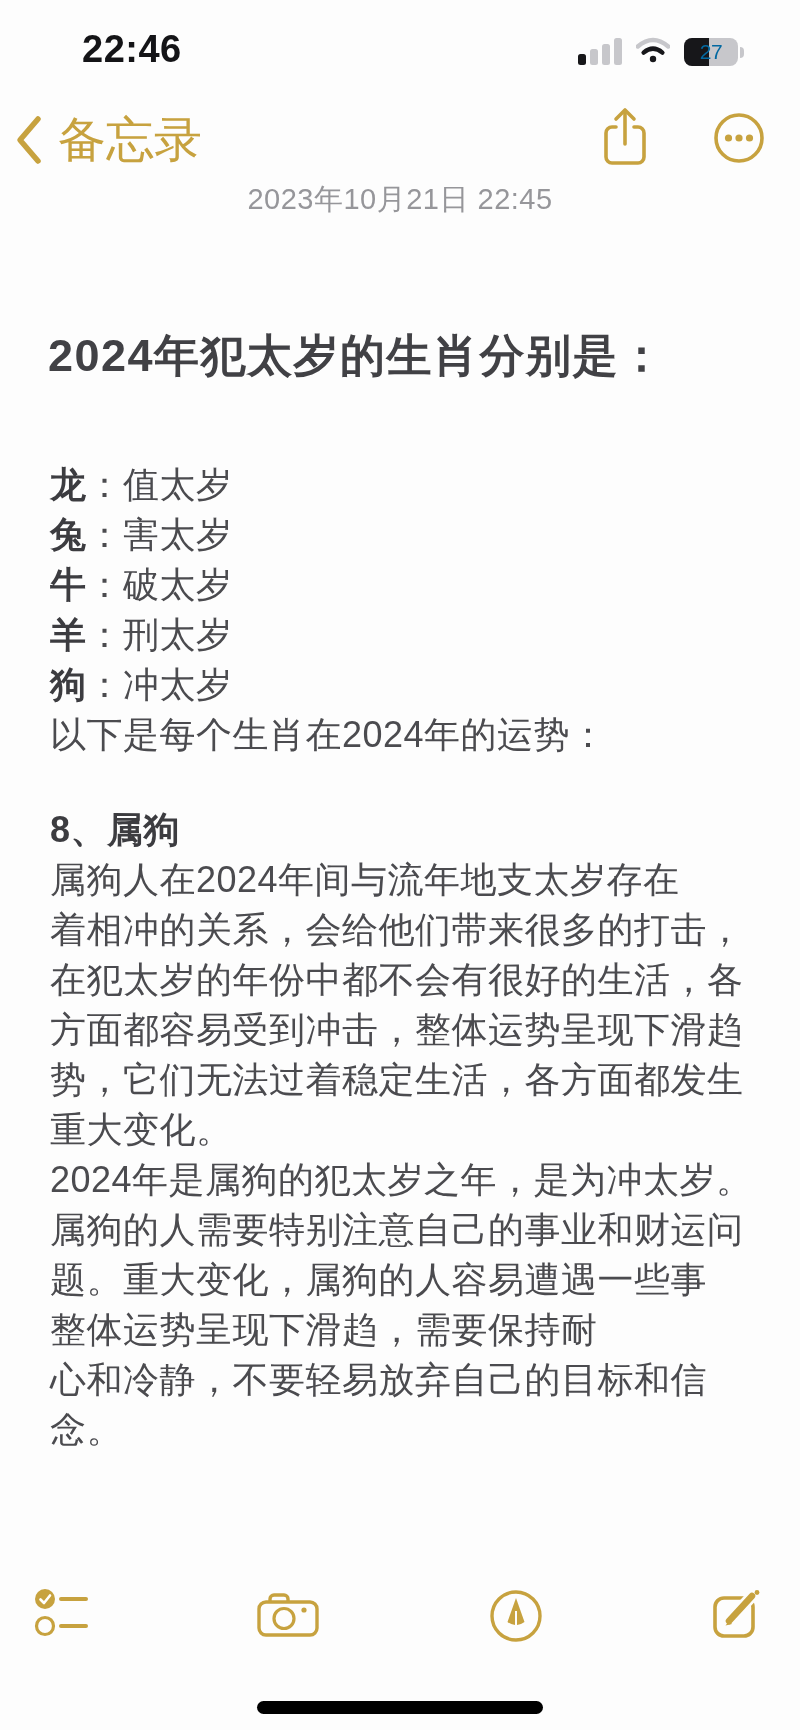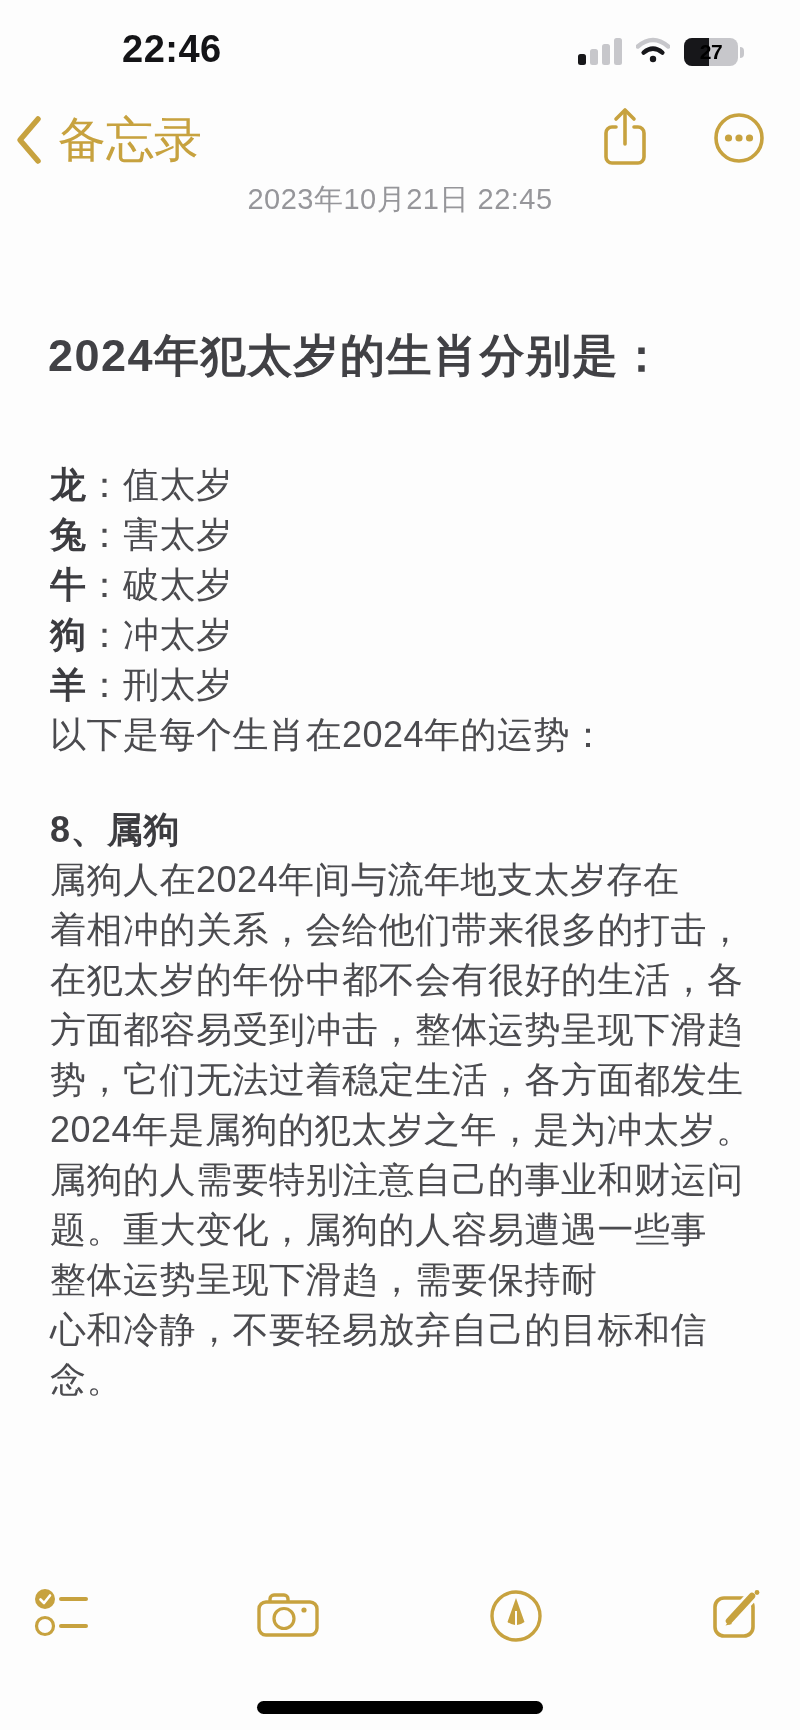--- a/index.html
+++ b/index.html
@@ -3,33 +3,33 @@
 <meta charset="utf-8">
 <style>
   html,body{margin:0;padding:0;background:#e9e9e9;}
   .screen{
     position:relative;width:800px;height:1730px;margin:0 auto;
     background:#fdfdfd;overflow:hidden;
     font-family:"Liberation Sans","DejaVu Sans",sans-serif;
     --gold:#C7A23F;--ink:#4b4b4f;--ink-bold:#3c3c40;--gray:#96969a;--lt:#c7c7cb;--blk:#17171a;
   }
   
-  .time{position:absolute;left:82px;top:28px;font-size:38px;font-weight:700;color:#141417;letter-spacing:.5px;margin-left:40px;}
+  .time{position:absolute;left:82px;top:28px;font-size:38px;font-weight:700;color:#141417;letter-spacing:.5px;}
   .sig{position:absolute;left:578px;top:36px;width:46px;height:29px;}
   .sig span{position:absolute;bottom:0;width:8px;border-radius:2.5px;background:var(--lt);}
   .sig .b1{left:0;height:11px;background:var(--blk);}
   .sig .b2{left:12px;height:16px;}
   .sig .b3{left:24px;height:21px;}
   .sig .b4{left:36px;height:27px;}
   .wifi{position:absolute;left:636px;top:37px;}
   .batt-wrap{position:absolute;left:684px;top:38px;display:flex;align-items:center;}
   .batt{position:relative;width:54px;height:28px;border-radius:8px;background:var(--lt);overflow:hidden;}
   .batt-fill{position:absolute;left:0;top:0;bottom:0;width:25px;background:var(--blk);}
   .batt-num{position:absolute;inset:0;display:flex;align-items:center;justify-content:center;
-    color:#000000;font-size:21px;font-weight:700;letter-spacing:-.5px;}
+    color:#0369a1;font-size:21px;font-weight:400;letter-spacing:-.5px;}
   .batt-cap{width:4px;height:11px;margin-left:2px;border-radius:0 4px 4px 0;background:var(--lt);}
   
   .back{position:absolute;left:14px;top:108px;display:flex;align-items:center;color:var(--gold);cursor:pointer;}
   .back svg{display:block;}
   .back-label{font-size:48px;margin-left:14px;color:var(--gold);}
   .share-btn{position:absolute;left:601px;top:106px;color:var(--gold);}
   .more-btn{position:absolute;left:713px;top:112px;color:var(--gold);}
   
   .date-line{position:absolute;left:0;top:180px;width:100%;text-align:center;
     font-size:29px;color:var(--gray);letter-spacing:.5px;}
@@ -105,31 +105,32 @@
   </div>
 
   <div class="date-line">2023年10月21日 22:45</div>
 
   <div class="note-body">
     <div class="note-title">2024年犯太岁的生肖分别是：</div>
     <div class="zodiac-list" id="zodiac-list">
         <div class="zline"><b>龙</b>：值太岁</div>
         <div class="zline"><b>兔</b>：害太岁</div>
         <div class="zline"><b>牛</b>：破太岁</div>
+        <div class="zline"><b>羊</b>：刑太岁</div>
         <div class="zline"><b>狗</b>：冲太岁</div>
-        <div class="zline"><b>羊</b>：刑太岁</div>
         <div class="zline">以下是每个生肖在2024年的运势：</div>
       </div>
     <div class="section" id="section">
       <div class="sec-head">8、属狗</div>
     <div class="pline">属狗人在2024年间与流年地支太岁存在</div>
         <div class="pline">着相冲的关系，会给他们带来很多的打击，</div>
         <div class="pline">在犯太岁的年份中都不会有很好的生活，各</div>
         <div class="pline">方面都容易受到冲击，整体运势呈现下滑趋</div>
         <div class="pline">势，它们无法过着稳定生活，各方面都发生</div>
+        <div class="pline">重大变化。</div>
         <div class="pline">2024年是属狗的犯太岁之年，是为冲太岁。</div>
         <div class="pline">属狗的人需要特别注意自己的事业和财运问</div>
         <div class="pline">题。重大变化，属狗的人容易遭遇一些事</div>
         <div class="pline">整体运势呈现下滑趋，需要保持耐</div>
         <div class="pline">心和冷静，不要轻易放弃自己的目标和信</div>
         <div class="pline">念。</div>
       </div>
   </div>
 
   <div class="tb tb-check">

